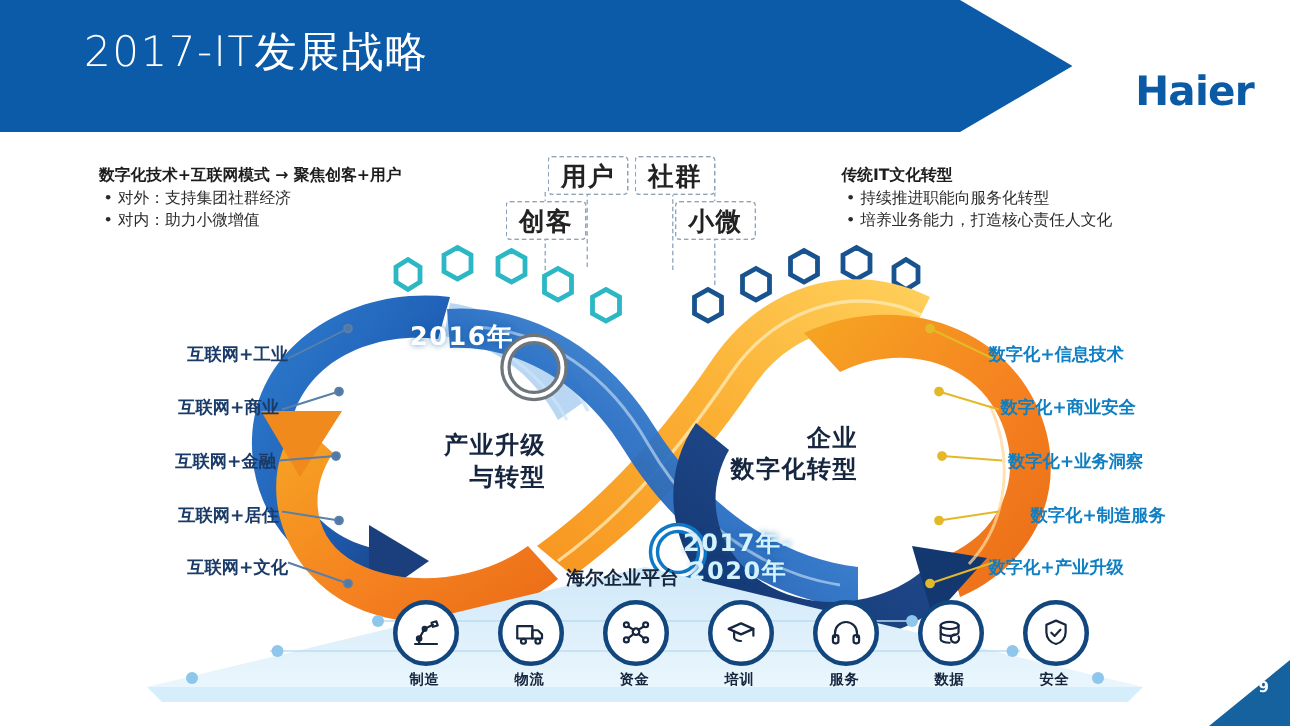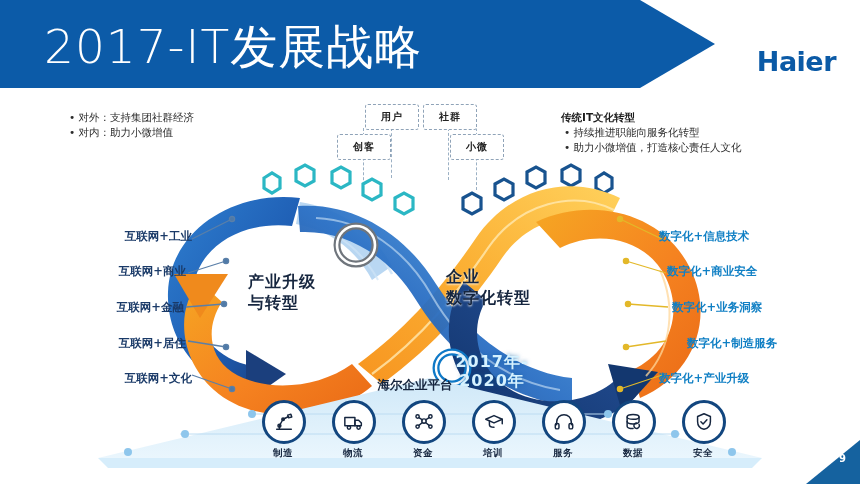--- a/index.html
+++ b/index.html
@@ -12,57 +12,58 @@
   #slide{position:absolute;left:0;top:0;width:860px;height:484px;overflow:hidden;background:#fff;}
 
   
   .header-banner{
     position:absolute;left:0;top:0;width:715px;height:88px;
     background:#0c5ba8;
     -webkit-clip-path:polygon(0 0,640px 0,715px 44px,640px 88px,0 88px);
     clip-path:polygon(0 0,640px 0,715px 44px,640px 88px,0 88px);
   }
   .slide-title{
-    position:absolute;left:44px;top:16px;
-    font-size:47px;color:#ffffff;letter-spacing:1px;
+    position:absolute;left:56px;top:16px;
+    font-size:28px;color:#ffffff;letter-spacing:1px;
     font-weight:300;white-space:nowrap;
   }
   .brand-logo{
     position:absolute;right:24px;top:10px;
     font-size:27px;font-weight:bold;color:#0b5aa6;letter-spacing:-0.5px;margin-top:36px;
   }
 
   
   .note{position:absolute;color:#2b2b2b;font-size:10.5px;line-height:15px;}
   .note .hd{font-weight:bold;color:#1d1d1d;}
   .note .bullet{padding-left:3px;}
   #note-left{left:66px;top:110px;width:280px;}
   #note-right{left:561px;top:110px;width:290px;}
 
   
   .tagbox{
     position:absolute;border:1.4px dashed #8fa3b8;border-radius:3px;
-    background:#ffffff;color:#222;font-size:10px;font-weight:bold;
+    background:#ffffff;color:#222;font-size:17px;font-weight:bold;
     display:flex;align-items:center;justify-content:center;
     letter-spacing:1px;
   }
   #tag-yonghu{left:365px;top:104px;width:52px;height:24px;}
   #tag-shequn{left:423px;top:104px;width:52px;height:24px;}
   #tag-chuangke{left:337px;top:134px;width:52px;height:24px;}
   #tag-xiaowei{left:450px;top:134px;width:52px;height:24px;}
   .dashline{position:absolute;border-left:1.3px dashed #9bb0c4;width:0;}
 
   
   #art{position:absolute;left:0;top:150px;width:860px;height:300px;}
 
   
   .loop-title{
-    position:absolute;text-align:left;font-weight:bold;
+    position:absolute;text-align:right;font-weight:bold;
     color:#16263f;font-size:16px;line-height:21px;letter-spacing:1px;
     text-shadow:0 1px 2px rgba(255,255,255,.9);
+    margin-top:15px;
   }
   #title-left{left:248px;top:271px;width:116px;}
   #title-right{left:446px;top:266px;width:126px;}
   .year{
     position:absolute;text-align:center;font-weight:bold;letter-spacing:1px;
     color:#ffffff;text-shadow:0 0 4px rgba(0,90,160,.65);
   }
   #year-2016{left:258px;top:213px;width:100px;font-size:17px;}
   #year-2017{left:437px;top:352px;width:110px;font-size:16px;line-height:19px;color:#d6f2ff;}
 
@@ -98,28 +99,29 @@
 </head>
 <body>
 
 <div id="slide">
 
   <div class="header-banner"></div>
   <div class="slide-title">2017-IT发展战略</div>
   <div class="brand-logo">Haier</div>
 
   <div class="note" id="note-left">
+    <div class="hd">数字化技术+互联网模式 → 聚焦创客+用户</div>
     <div class="bullet">• 对外：支持集团社群经济</div>
     <div class="bullet">• 对内：助力小微增值</div>
   </div>
 
   <div class="note" id="note-right">
     <div class="hd">传统IT文化转型</div>
     <div class="bullet">• 持续推进职能向服务化转型</div>
-    <div class="bullet">• 助力小微增值，打造核心责任人文化</div>
+    <div class="bullet">• 培养业务能力，打造核心责任人文化</div>
   </div>
 
   <div class="dashline" style="left:363px;top:128px;height:62px;"></div>
   <div class="dashline" style="left:391px;top:128px;height:50px;"></div>
   <div class="dashline" style="left:448px;top:128px;height:52px;"></div>
   <div class="dashline" style="left:476px;top:128px;height:62px;"></div>
 
   <div class="tagbox" id="tag-yonghu">用户</div>
   <div class="tagbox" id="tag-shequn">社群</div>
   <div class="tagbox" id="tag-chuangke">创客</div>
@@ -210,20 +212,21 @@
 
     <path d="M660 120 C676 156 672 198 646 226" fill="none" stroke="#ffd79a" stroke-width="2" opacity=".75"></path>
 
     <circle cx="356" cy="95" r="19" fill="none" stroke="#6f757c" stroke-width="7"></circle>
     <circle cx="356" cy="95" r="19" fill="none" stroke="#ffffff" stroke-width="2.6"></circle>
 
     <circle cx="452" cy="218" r="16" fill="none" stroke="#0f79c7" stroke-width="7"></circle>
     <circle cx="452" cy="218" r="16" fill="none" stroke="#ffffff" stroke-width="2.4"></circle>
   </svg>
 
+  <div class="year" id="year-2016">2016年</div>
   <div class="loop-title" id="title-left">
     <div>产业升级</div>
     <div>与转型</div>
   </div>
 
   <div class="loop-title" id="title-right">
     <div>企业</div>
     <div>数字化转型</div>
   </div>
   <div class="year" id="year-2017">

